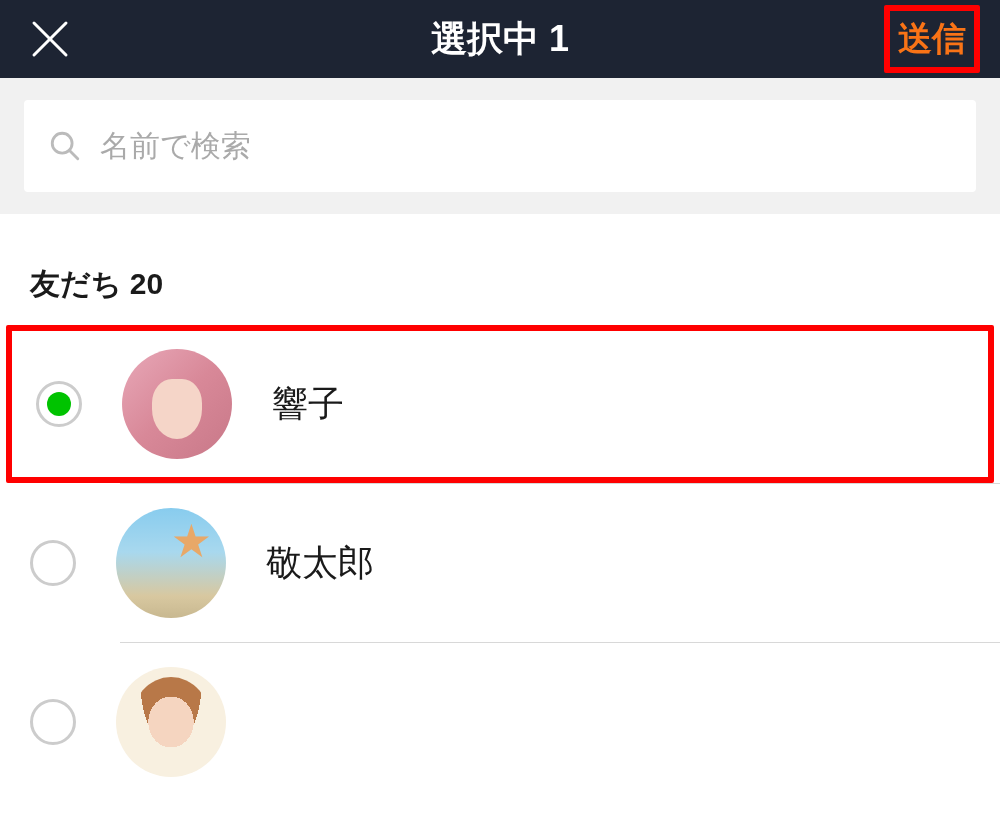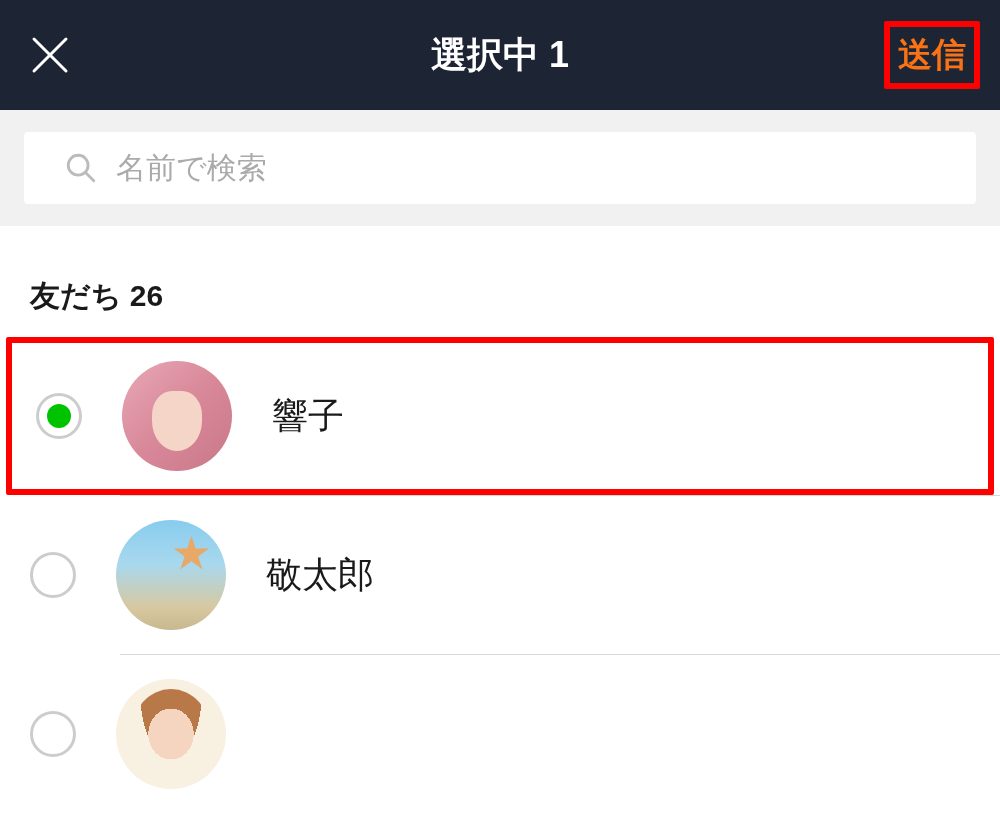--- a/index.html
+++ b/index.html
@@ -8,21 +8,21 @@
       box-sizing: border-box;
     }
     body {
       font-family: -apple-system, "Hiragino Sans", "Hiragino Kaku Gothic ProN", sans-serif;
       width: 1000px;
       height: 814px;
       background: #ffffff;
       overflow: hidden;
     }
     .header {
-      height: 110px;
+      height: 78px;
       background: #1d2433;
       display: flex;
       align-items: center;
       justify-content: space-between;
       padding: 0 20px;
       position: relative;
     }
     .close-btn {
       width: 60px;
       height: 60px;
@@ -58,22 +58,22 @@
     }
     .search-section {
       background: #f1f1f1;
       padding: 22px 24px;
     }
     .search-box {
       background: #ffffff;
       border-radius: 4px;
       display: flex;
       align-items: center;
-      padding: 18px 40px;
-      height: 72px;
+      padding: 18px 24px;
+      height: 92px;
     }
     .search-icon {
       width: 34px;
       height: 34px;
       margin-right: 18px;
     }
     .search-input {
       border: none;
       outline: none;
       font-size: 30px;
@@ -202,21 +202,21 @@
   <div class="search-box">
     <svg class="search-icon" viewBox="0 0 24 24">
       <circle cx="10" cy="10" r="7" fill="none" stroke="#bbbbbb" stroke-width="2"></circle>
       <line x1="15" y1="15" x2="21" y2="21" stroke="#bbbbbb" stroke-width="2" stroke-linecap="round"></line>
     </svg>
     <input class="search-input" type="text" placeholder="名前で検索" style="">
   </div>
 </div>
 
 <div class="friends-section">
-  <div class="section-header">友だち 26</div>
+  <div class="section-header">友だち 20</div>
 
   <div class="friend-row highlighted">
     <div class="radio selected"></div>
     <div class="avatar avatar-1"></div>
     <div class="friend-name">響子</div>
   </div>
 
   <div class="divider"></div>
 
   <div class="friend-row">

